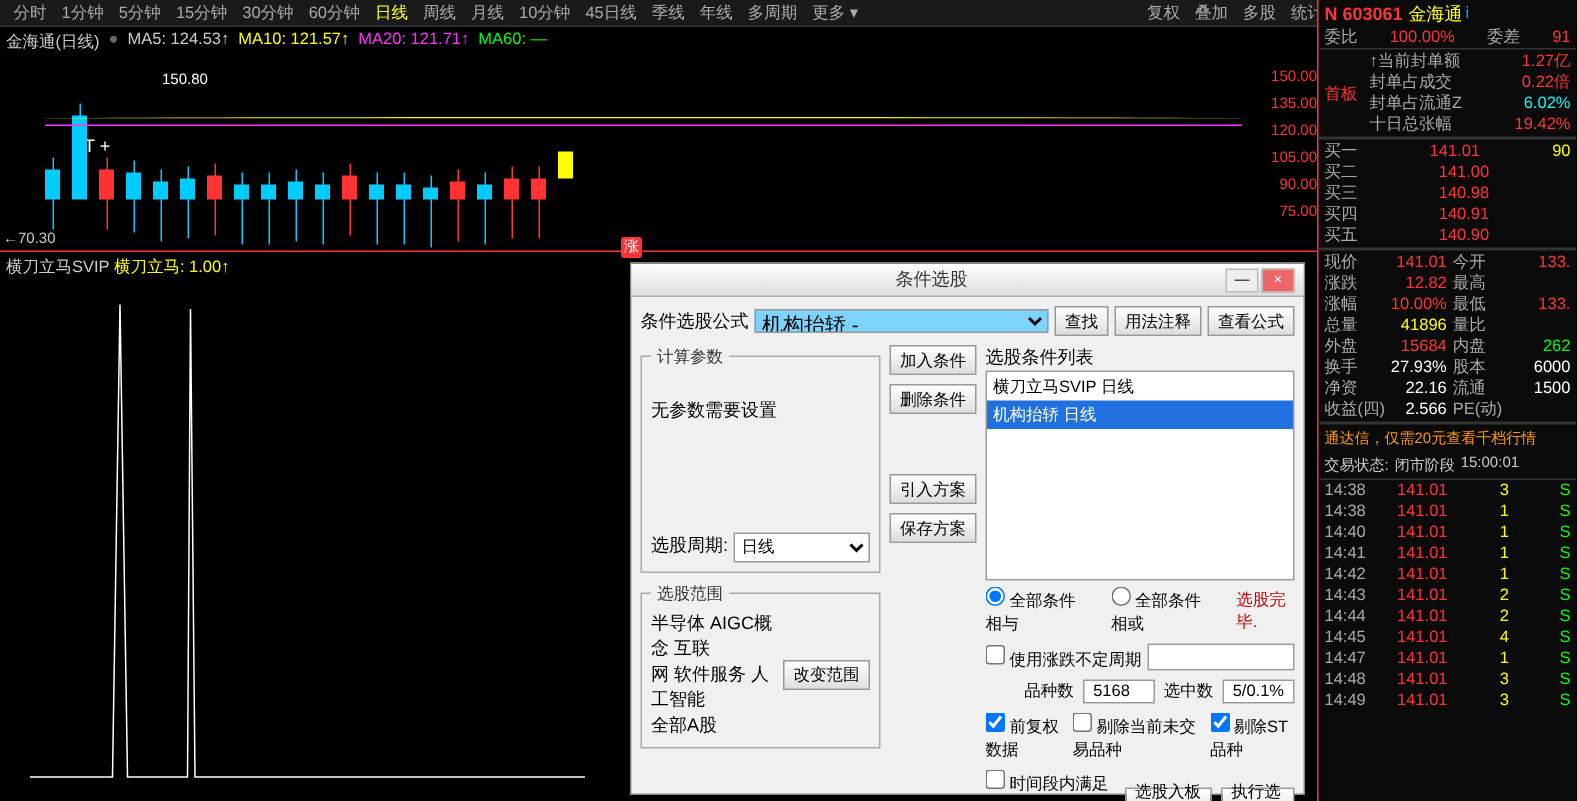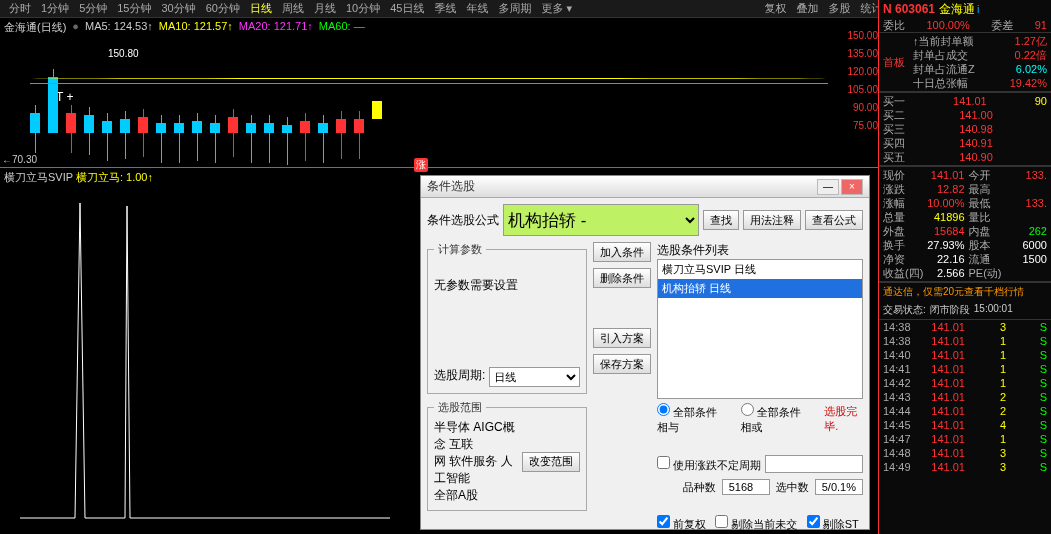--- a/index.html
+++ b/index.html
@@ -20,21 +20,21 @@
   .chart-meta .m3 { color: #f3f; text-align: center; }
   .chart-meta .m4 { color: #0f0; }
   .candles { position: absolute; left: 30px; top: 15px; display: flex; gap: 8px; align-items: flex-end; height: 100px; }
   .cand { width: 10px; background: #0cf; height: 30px; position: relative; }
   .cand.red { background: #f33; }
   .cand.yel { background: #ff0; }
   .cand .wick { position: absolute; left: 50%; width: 1px; background: inherit; top: -8px; height: 48px; }
   .ma-line { position: absolute; top: 60px; left: 30px; right: 50px; height: 2px; border-top: 1px solid #ff0; border-radius: 50%; }
   .ma-line2 { position: absolute; top: 65px; left: 30px; right: 50px; height: 2px; border-top: 1px solid #f3f; }
   .anno { position: absolute; color: #fff; font-size: 10px; }
-  .yaxis { position: absolute; right: 0; top: 12px; width: 35px; color: #f33; font-size: 10px; text-align: right; }
+  .yaxis { position: absolute; right: 0; top: 28px; width: 35px; color: #f33; font-size: 10px; text-align: right; }
   .yaxis div { height: 18px; }
   .arrow-lbl { position: absolute; left: 2px; color: #ccc; font-size: 10px; }
 
   .chart-bot { height: 360px; position: relative; }
   .chart-bot .meta { padding: 2px 4px; font-size: 11px; color: #ccc; }
   .chart-bot .meta .y { color: #ff0; }
   .spike { position: absolute; top: 20px; left: 20px; width: 370px; height: 340px; }
   .spike-line { stroke: #fff; stroke-width: 1; fill: none; }
   .zhang-ico { position: absolute; top: -10px; right: 450px; width: 14px; height: 14px; background: #f33; color: #fff; text-align: center; font-size: 10px; border-radius: 2px; line-height: 14px; }
 
@@ -63,40 +63,40 @@
   .quote-grid .rp-row span:nth-child(4) { text-align: right; }
   .rp-msg { color: #f90; padding: 2px 4px; font-size: 10px; border-top: 1px solid #333; }
   .rp-status { padding: 2px 4px; font-size: 10px; display: flex; gap: 4px; border-bottom: 1px solid #333; }
   .tick-list { }
   .tick-list .rp-row span { width: 25%; text-align: right; }
   .tick-list .rp-row span:first-child { text-align: left; color: #aaa; }
 
   
   .dialog { position: absolute; top: 175px; left: 420px; width: 450px; height: 355px; background: #f0f0f0; border: 1px solid #888; box-shadow: 2px 2px 8px rgba(0,0,0,0.5); color: #000; font-size: 12px; }
   .dlg-title { background: linear-gradient(#fff,#ddd); height: 22px; display: flex; align-items: center; padding: 0 6px; border-bottom: 1px solid #aaa; }
-  .dlg-title .ttl { flex: 1; color: #333; }
+  .dlg-title .ttl { flex: 1; color: #333; text-align: center; }
   .dlg-title .wbtn { width: 22px; text-align: center; cursor: pointer; background: #eee; border: 1px solid #bbb; margin-left: 2px; font-size: 10px; height: 16px; line-height: 14px; }
   .dlg-title .wbtn.close { background: #e66; color: #fff; }
   .dlg-body { padding: 6px; }
   .dlg-row1 { display: flex; align-items: center; gap: 4px; margin-bottom: 6px; }
-  .dlg-row1 select { flex: 1; height: 32px; border: 1px solid #999; background: #bef264; font-size: 17px; }
+  .dlg-row1 select { flex: 1; height: 16px; border: 1px solid #999; background: #7dd3fc; font-size: 14px; }
   .dlg-row1 .btn, .btn { height: 20px; padding: 0 6px; border: 1px solid #999; background: linear-gradient(#fff,#ddd); cursor: pointer; font-size: 11px; display: inline-flex; align-items: center; }
   .dlg-main { display: flex; gap: 6px; }
   .dlg-col1 { width: 160px; }
   .dlg-col2 { display: flex; flex-direction: column; gap: 6px; }
   .dlg-col3 { flex: 1; }
   fieldset { border: 1px solid #aaa; padding: 4px 6px 6px; margin-bottom: 6px; }
   fieldset legend { font-size: 11px; padding: 0 4px; color: #333; }
   .cond-list { background: #fff; border: 1px solid #999; height: 140px; overflow: auto; font-size: 11px; }
   .cond-list .item { padding: 2px 4px; }
   .cond-list .item.sel { background: #2070e0; color: #fff; }
   .radio-row { display: flex; gap: 16px; margin-top: 4px; font-size: 11px; align-items: center; }
   .radio-row .warn { color: #c00; margin-left: auto; }
-  .chk-row { display: flex; align-items: flex-end; gap: 4px; margin-top: 20px; font-size: 11px; }
-  .count-row { display: flex; gap: 6px; margin-top: 6px; font-size: 11px; align-items: center; justify-content: flex-end; }
+  .chk-row { display: flex; align-items: flex-end; gap: 4px; margin-top: 6px; font-size: 11px; }
+  .count-row { display: flex; gap: 6px; margin-top: 6px; font-size: 11px; align-items: flex-start; justify-content: flex-end; }
   .count-row .box { border: 1px solid #999; padding: 1px 6px; background: #fff; min-width: 48px; }
   .period-row { display: flex; align-items: flex-start; gap: 4px; margin-top: 4px; }
   .period-row select { flex: 1; height: 20px; border: 1px solid #999; background: #fff; font-size: 11px; }
   .range-row { display: flex; align-items: center; gap: 4px; }
   .empty-input { flex: 1; height: 18px; border: 1px solid #999; background: #fff; }
 
   .left-area .chart-top .tplus { position: absolute; left: 56px; top: 72px; color: #fff; font-size: 12px; }
 </style>
 </head>
 <body>

